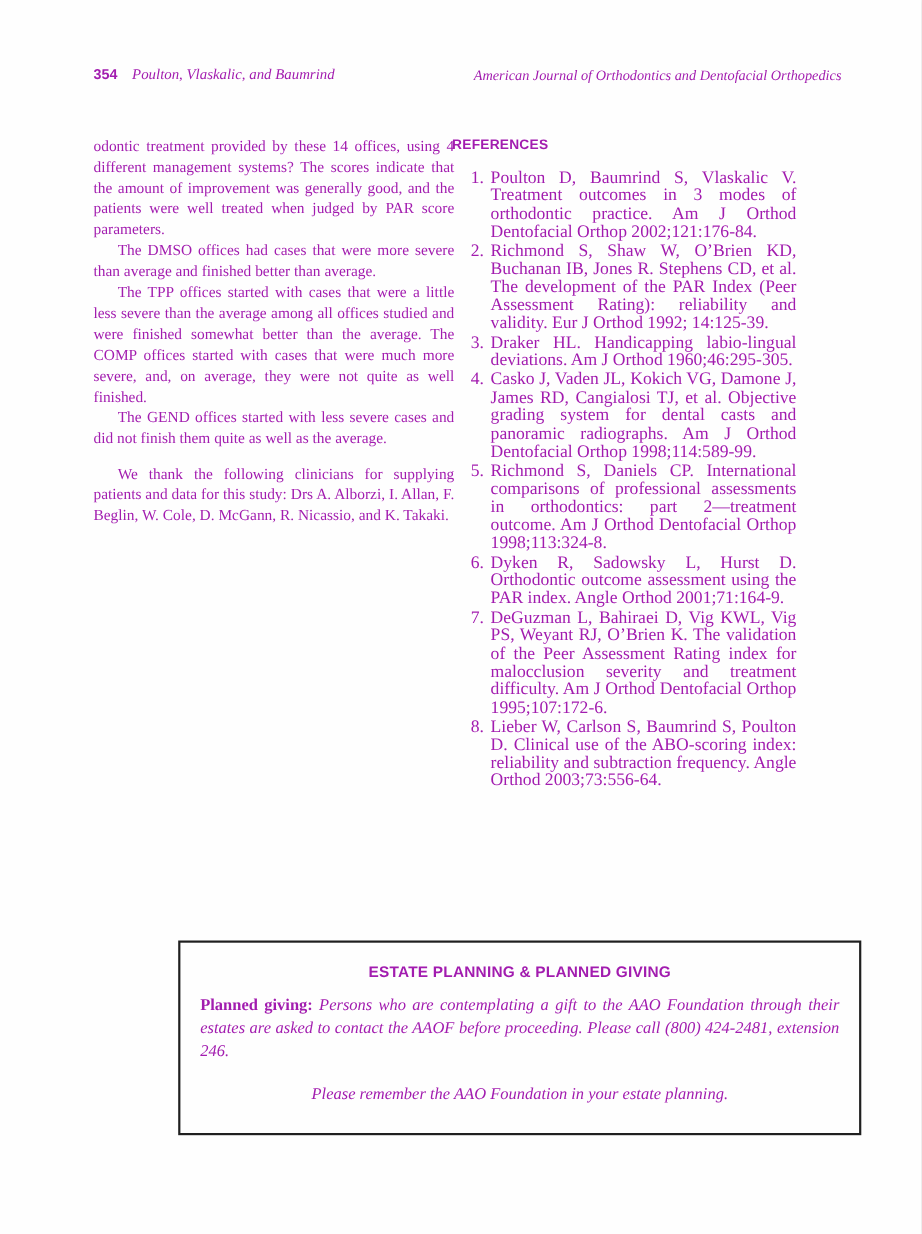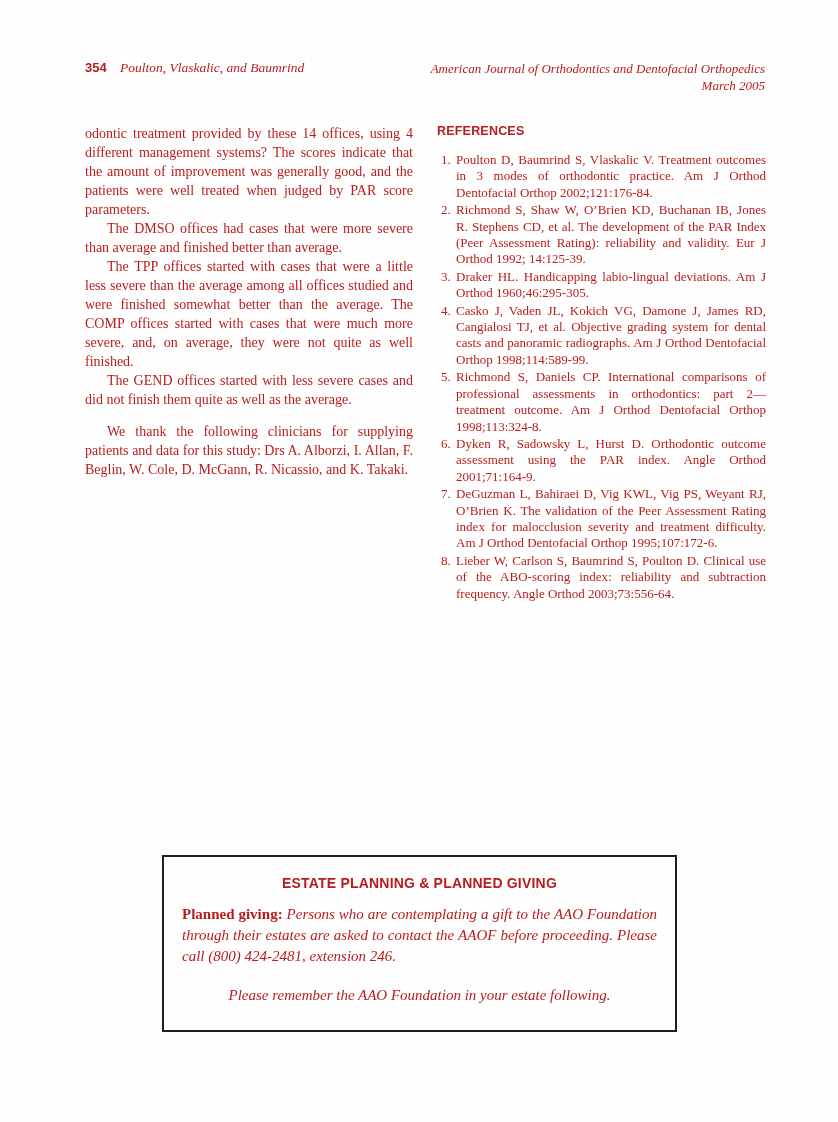--- a/index.html
+++ b/index.html
@@ -2,21 +2,21 @@
 <html><head>
 <meta charset="utf-8">
 <style>
   html, body { margin: 0; padding: 0; background: #e8e8e8; }
   .page {
     position: relative;
     width: 838px;
     height: 1122px;
     margin: 0 auto;
     background: #fefefe;
-    color: #b91c1c;
+    color: #a21caf;
     font-family: "Liberation Serif", serif;
     overflow: hidden;
     box-shadow: 0 0 6px rgba(0,0,0,.25);
   }
 
   
   .running-head {
     position: absolute;
     left: 85px;
     right: 73px;
@@ -40,48 +40,48 @@
     line-height: 17px;
   }
 
   
   .col {
     position: absolute;
     top: 124px;
     text-align: justify;
   }
   .col-left  { left: 85px;  width: 328px; font-size: 14px; line-height: 19px; }
-  .col-right { left: 437px; width: 329px; }
+  .col-right { left: 411px; width: 329px; }
 
   .col-left p { margin: 0; }
   .col-left p.indent { text-indent: 22px; }
   .col-left p.ack { margin-top: 13px; text-indent: 22px; }
 
   .refs-heading {
     font-family: "Liberation Sans", sans-serif;
     font-weight: bold;
     font-size: 12.5px;
     letter-spacing: .2px;
     margin: 0 0 14px 0;
     text-align: left;
   }
   ol.refs {
-    margin: 0;
+    margin: 16px;
     padding: 0 0 0 17px;
-    font-size: 13px;
+    font-size: 16px;
     line-height: 16.4px;
   }
   ol.refs li { margin: 0 0 1px 0; padding-left: 2px; }
 
   
   .ad-box {
     position: absolute;
     left: 162px;
     top: 855px;
-    width: 515px;
+    width: 621px;
     height: 177px;
     border: 2px solid #1f1f1f;
     box-sizing: border-box;
     padding: 14px 18px 0 18px;
     font-size: 15px;
     line-height: 21px;
   }
   .ad-title {
     font-family: "Liberation Sans", sans-serif;
     font-weight: bold;
@@ -104,21 +104,20 @@
 
 <div class="page">
 
   <div class="running-head">
     <div class="rh-left">
       <span class="rh-pagenum">354</span>
       <span class="rh-authors">Poulton, Vlaskalic, and Baumrind</span>
     </div>
     <div class="rh-right">
       <div>American Journal of Orthodontics and Dentofacial Orthopedics</div>
-      <div>March 2005</div>
     </div>
   </div>
 
   <div class="col col-left">
     <p>odontic treatment provided by these 14 offices, using 4 different management systems? The scores indicate that the amount of improvement was generally good, and the patients were well treated when judged by PAR score parameters.</p>
     <p class="indent">The DMSO offices had cases that were more severe than average and finished better than average.</p>
     <p class="indent">The TPP offices started with cases that were a little less severe than the average among all offices studied and were finished somewhat better than the average. The COMP offices started with cases that were much more severe, and, on average, they were not quite as well finished.</p>
     <p class="indent">The GEND offices started with less severe cases and did not finish them quite as well as the average.</p>
     <p class="ack">We thank the following clinicians for supplying patients and data for this study: Drs A. Alborzi, I. Allan, F. Beglin, W. Cole, D. McGann, R. Nicassio, and K. Takaki.</p>
   </div>
@@ -136,16 +135,16 @@
       <li>Lieber W, Carlson S, Baumrind S, Poulton D. Clinical use of the ABO-scoring index: reliability and subtraction frequency. Angle Orthod 2003;73:556-64.</li>
     </ol>
   </div>
 
   <div class="ad-box">
     <div class="ad-title">ESTATE PLANNING &amp; PLANNED GIVING</div>
     <p class="ad-para">
       <span class="ad-label">Planned giving:</span>
       <span class="ad-text">Persons who are contemplating a gift to the AAO Foundation through their estates are asked to contact the AAOF before proceeding. Please call (800) 424-2481, extension 246.</span>
     </p>
-    <p class="ad-footer">Please remember the AAO Foundation in your estate following.</p>
+    <p class="ad-footer">Please remember the AAO Foundation in your estate planning.</p>
   </div>
 
 </div>
 
 </body></html>

